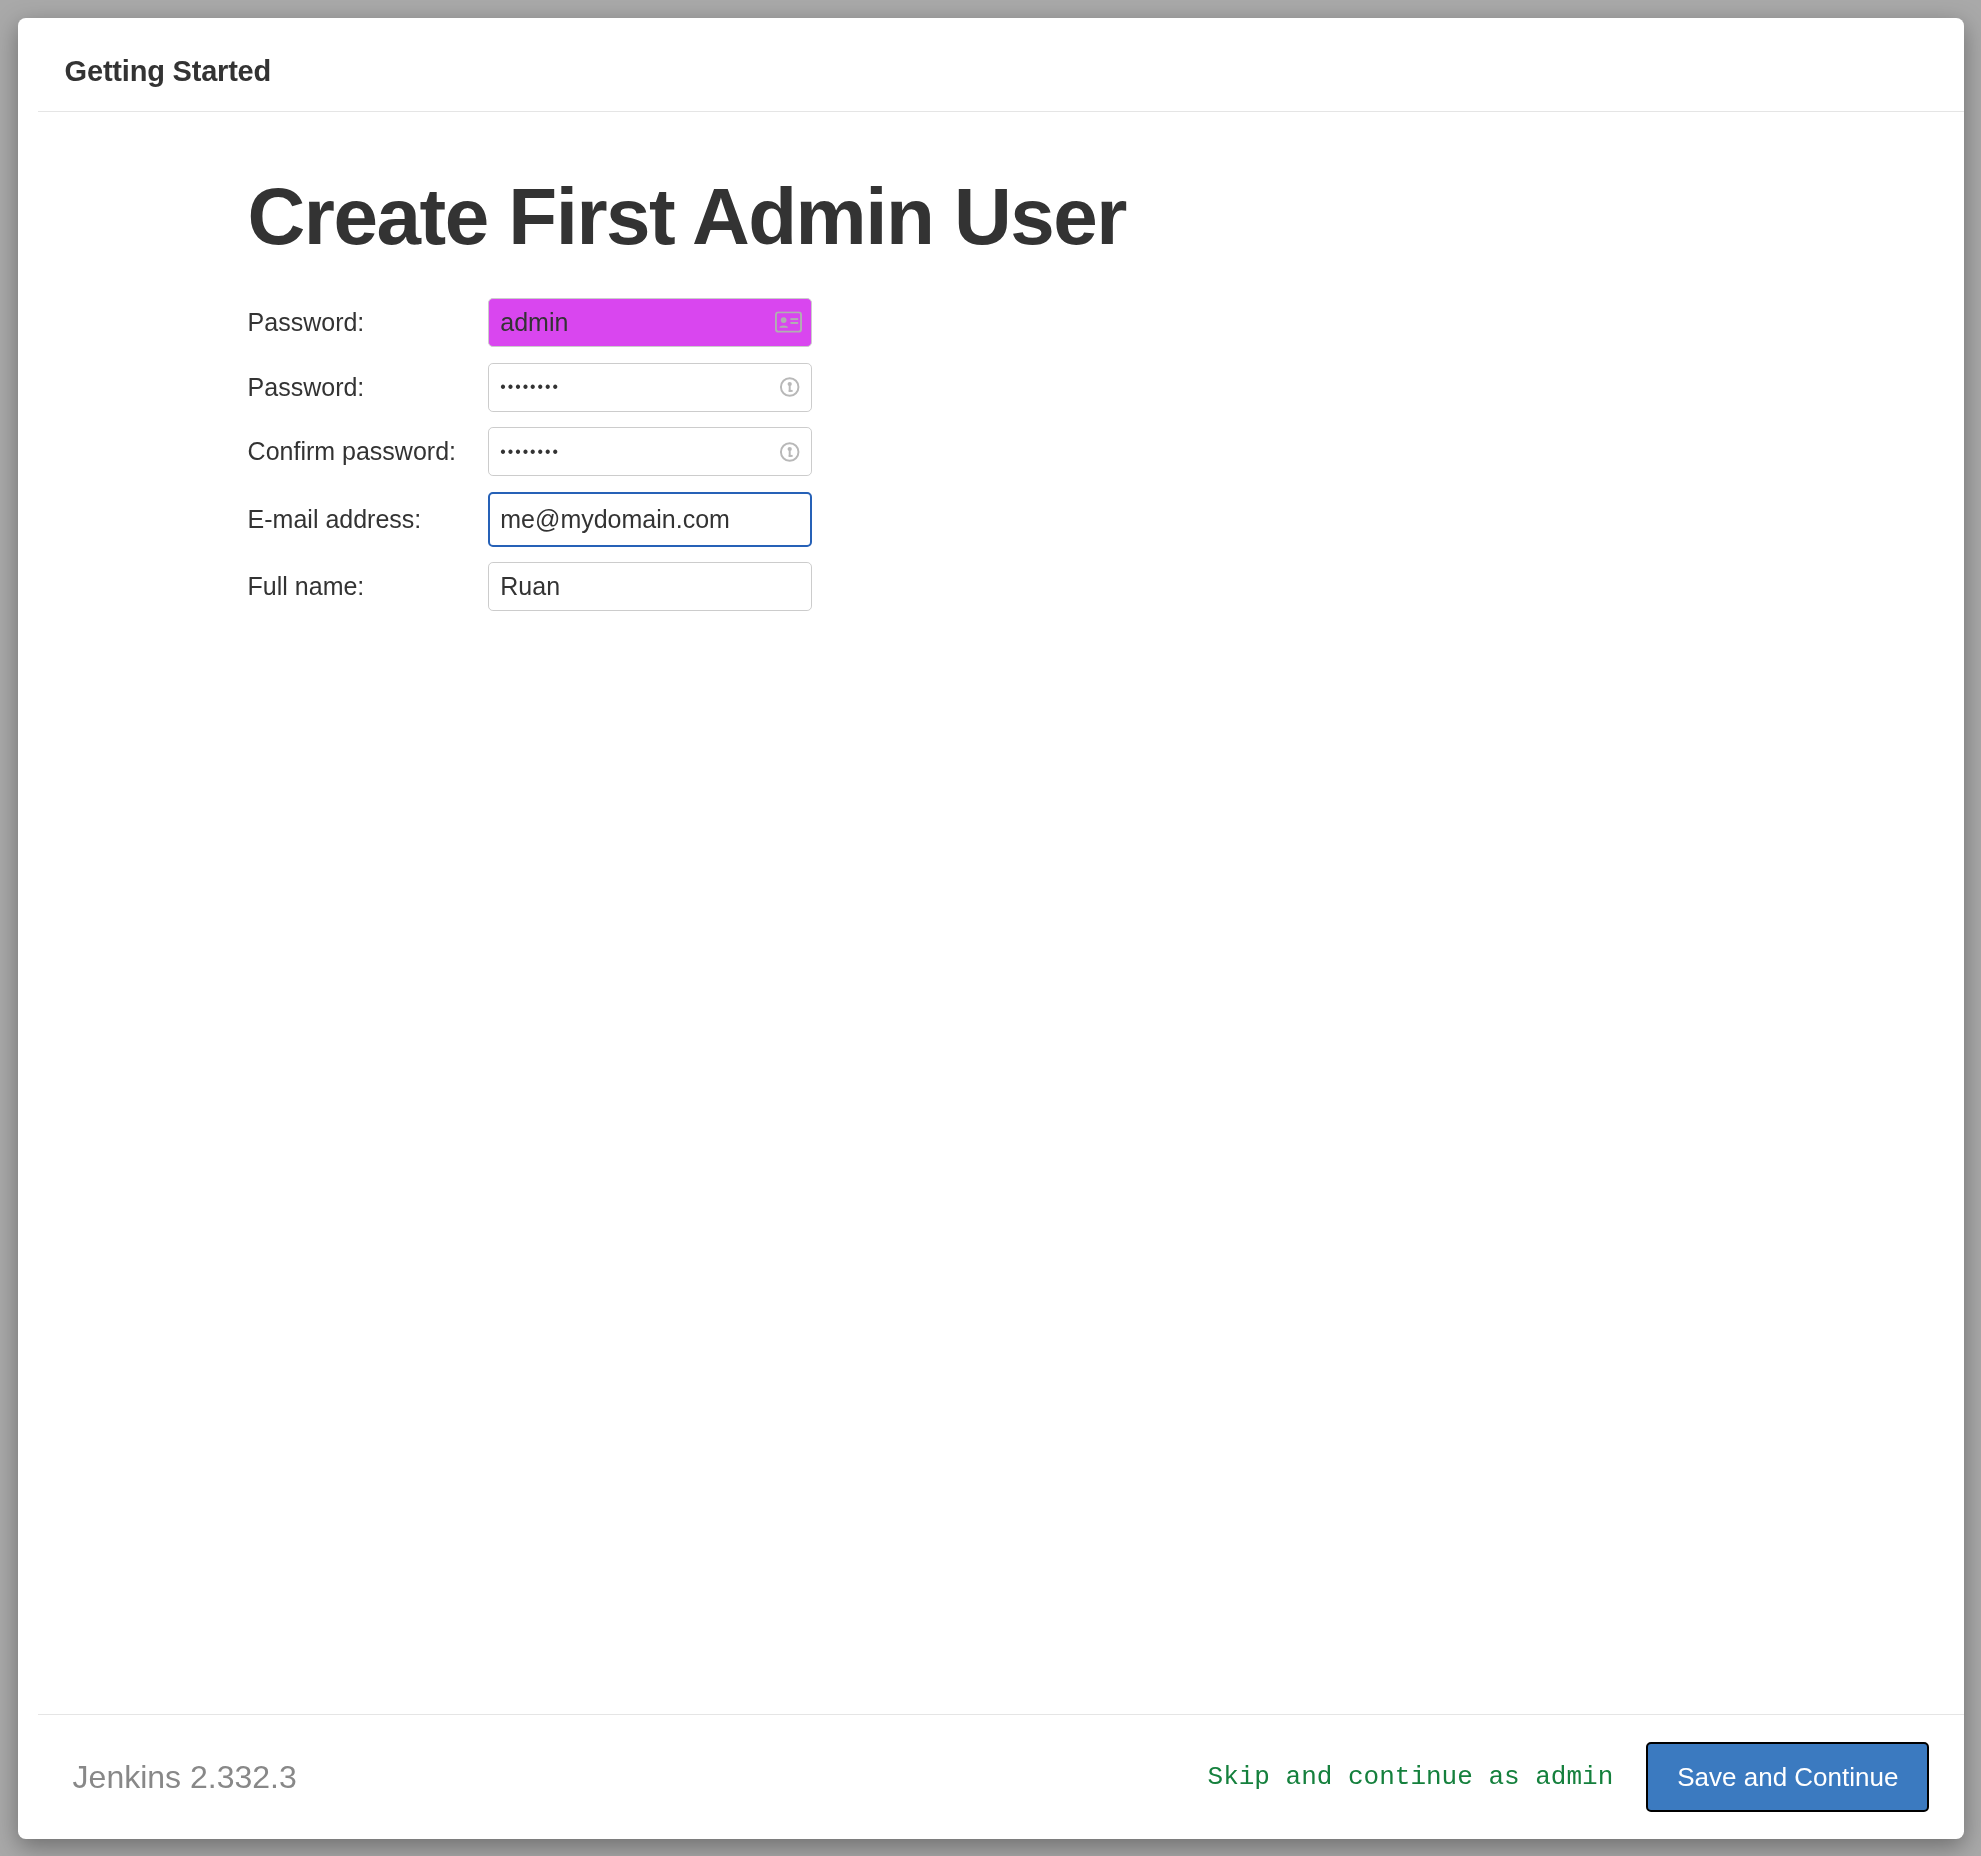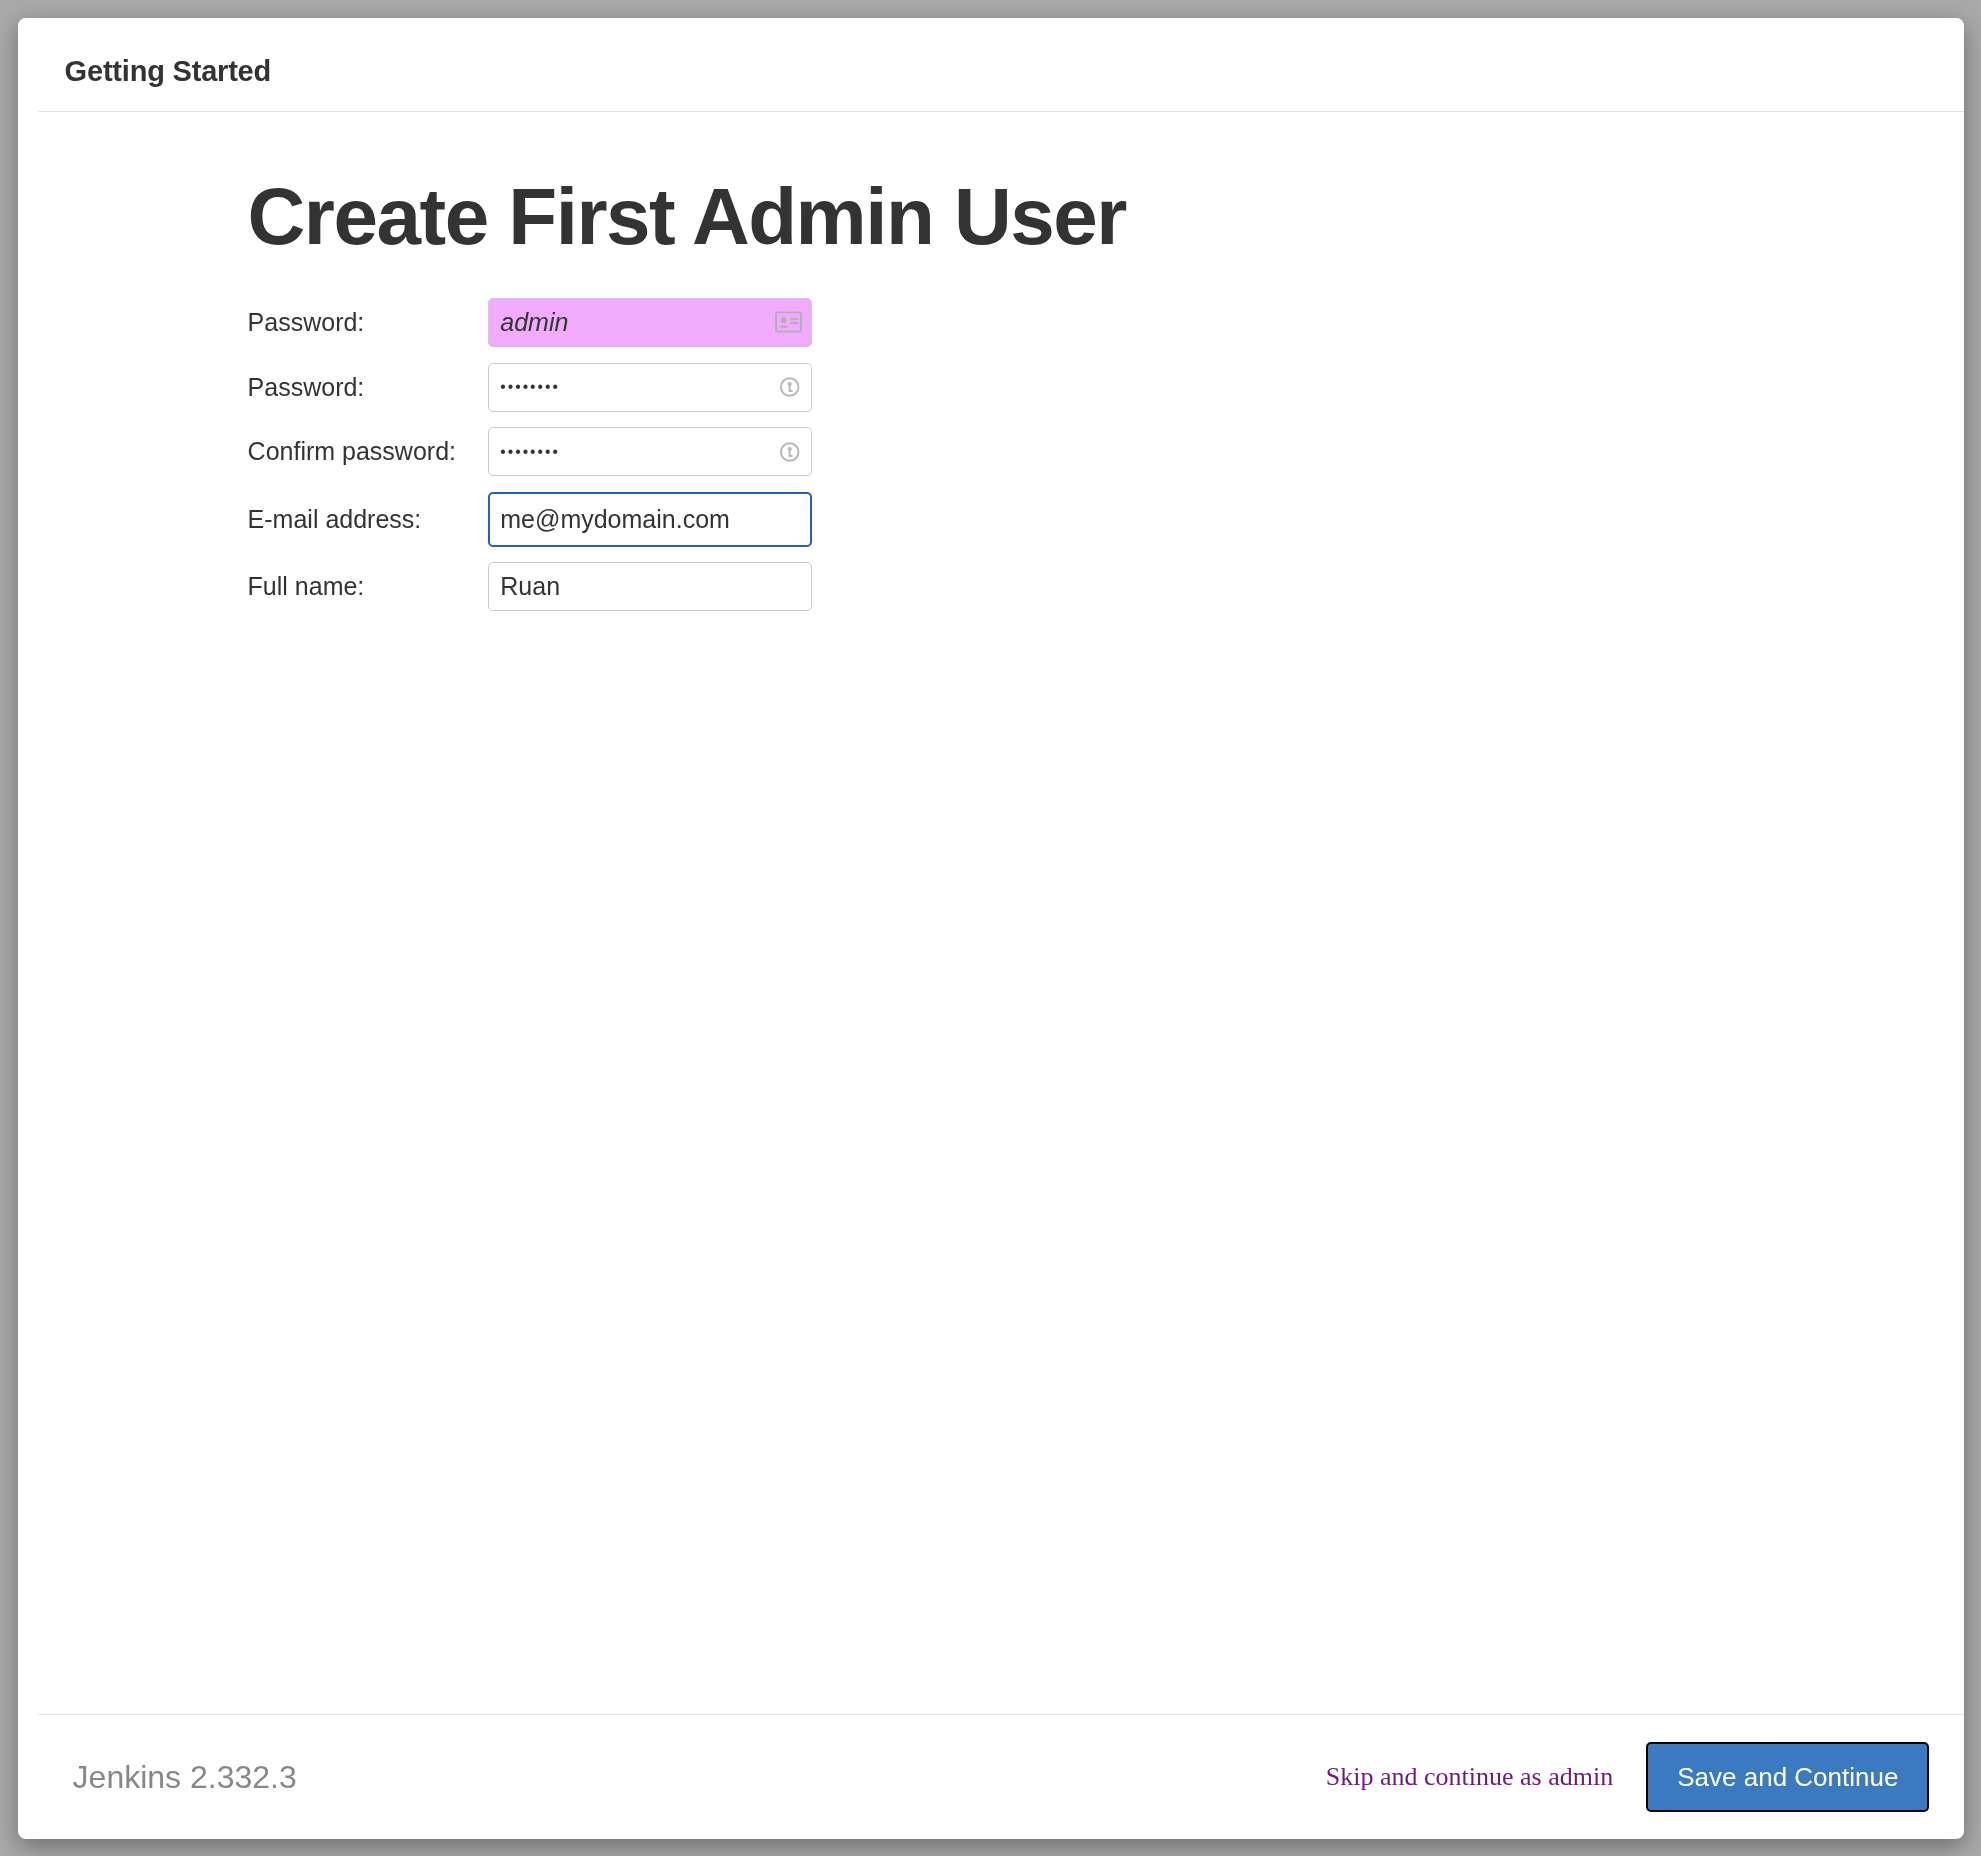--- a/index.html
+++ b/index.html
@@ -68,22 +68,21 @@
       border: 1px solid #ccc;
       border-radius: 4.9px;
       padding: 7.8px 45px 7.8px 11.7px;
       font-size: 25px;
       color: #333;
       background: #ffffff;
       outline: none;
       font-family: inherit;
     }
     .text-input.gray-bg {
-      background: #f0abfc;
-      font-style: italic;
+      background: #d946ef;
     }
     .text-input.focused {
       border: 2px solid #2661b7;
       padding: 6.8px 44px 6.8px 10.7px;
     }
     .input-icon {
       position: absolute;
       right: 9.8px;
       top: 50%;
       transform: translateY(-50%);
@@ -104,24 +103,24 @@
       color: #888;
     }
     .footer-actions {
       display: flex;
       align-items: center;
       gap: 33px;
     }
     .link-button {
       background: none;
       border: none;
-      color: #701a75;
+      color: #15803d;
       font-size: 26px;
       cursor: pointer;
-      font-family: Liberation Serif, serif;
+      font-family: Liberation Mono, monospace;
     }
     .primary-button {
       background: #3b7ac0;
       border: 2px solid #000000;
       color: #ffffff;
       font-size: 26px;
       padding: 17.6px 29px;
       border-radius: 5px;
       cursor: pointer;
       font-family: inherit;

